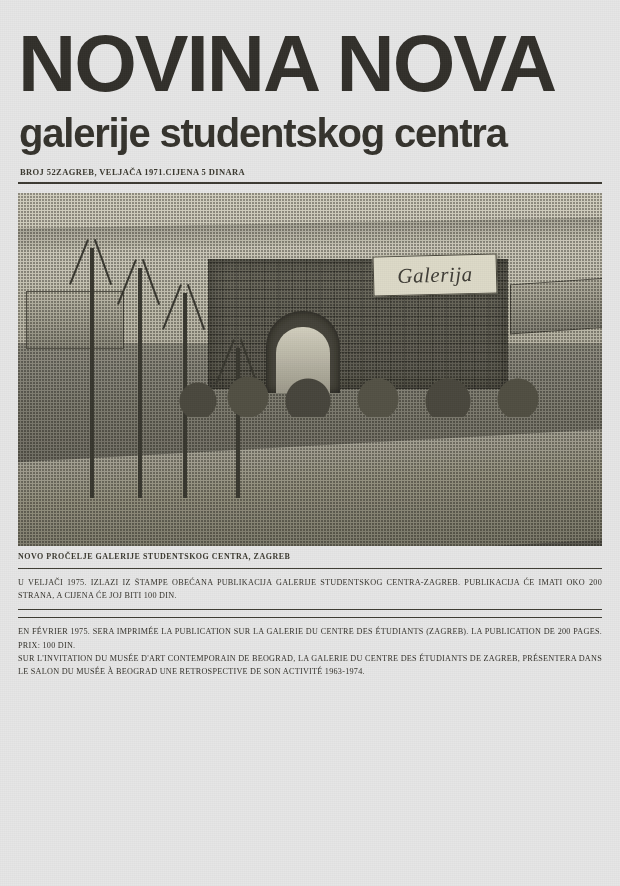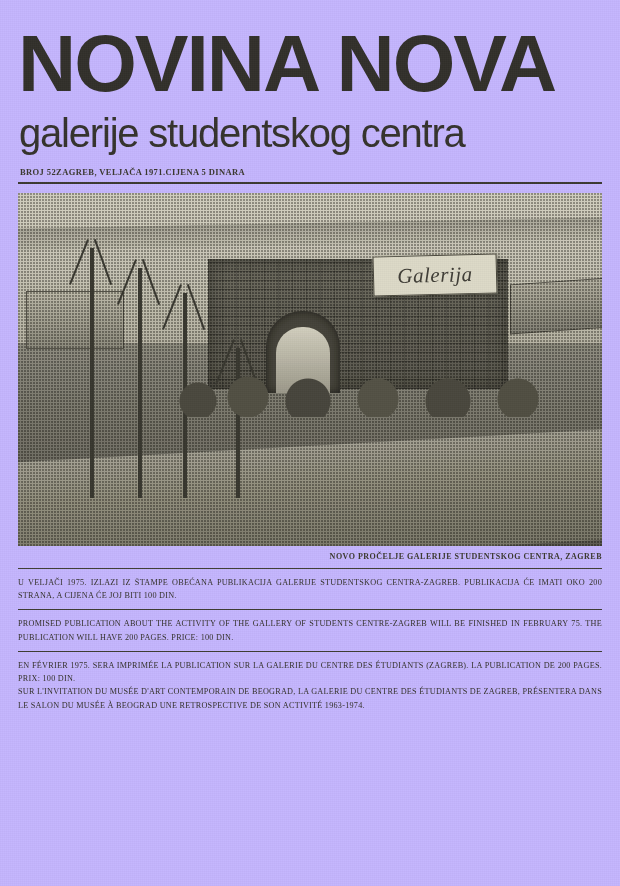--- a/index.html
+++ b/index.html
@@ -7,21 +7,21 @@
     padding: 0;
     background: #b8b5a8;
   }
   body {
     font-family: "Liberation Serif", serif;
   }
   .page {
     position: relative;
     width: 620px;
     height: 886px;
-    background: #c4b5fd;
+    background: #e5e5e5;
     overflow: hidden;
   }
   
   .grain {
     position: absolute;
     inset: 0;
     pointer-events: none;
     background-image:
       repeating-linear-gradient(0deg, rgba(0,0,0,0.025) 0 1px, rgba(255,255,255,0.02) 1px 2px),
       repeating-linear-gradient(90deg, rgba(0,0,0,0.02) 0 1px, rgba(255,255,255,0.015) 1px 2px);
@@ -38,21 +38,21 @@
     line-height: .92;
     letter-spacing: -2px;
     color: #32302b;
     margin: 10px 0 0 0;
     white-space: nowrap;
     transform: scaleX(1.02);
     transform-origin: left center;
   }
   .title-sub {
     font-family: "Liberation Sans", sans-serif;
-    font-weight: normal;
+    font-weight: bold;
     font-size: 40px;
     line-height: 1;
     letter-spacing: -1.2px;
     color: #35332d;
     margin: 12px 0 0 1px;
     white-space: nowrap;
     transform: scaleX(1.0);
     transform-origin: left center;
   }
   .issue-line {
@@ -202,21 +202,21 @@
     background:
       radial-gradient(circle at 30px 30px, #4d4b41 18px, rgba(0,0,0,0) 19px),
       radial-gradient(circle at 80px 26px, #535146 20px, rgba(0,0,0,0) 21px),
       radial-gradient(circle at 140px 30px, #4a483f 22px, rgba(0,0,0,0) 23px),
       radial-gradient(circle at 210px 28px, #555348 20px, rgba(0,0,0,0) 21px),
       radial-gradient(circle at 280px 30px, #4c4a40 22px, rgba(0,0,0,0) 23px),
       radial-gradient(circle at 350px 28px, #525045 20px, rgba(0,0,0,0) 21px);
     z-index: 16;
   }
   .photo-caption {
-    text-align: right;
+    text-align: left;
     font-size: 8px;
     font-weight: bold;
     letter-spacing: .5px;
     color: #3b392f;
     margin: 6px 0 0 0;
     font-family: "Liberation Serif", serif;
   }
   .body-rule {
     height: 1px;
     background: #3f3d34;
@@ -281,21 +281,20 @@
 
   <div class="body-rule"></div>
 
   <div class="block">
     <p>U VELJAČI 1975. IZLAZI IZ ŠTAMPE OBEĆANA PUBLIKACIJA GALERIJE STUDENTSKOG CENTRA-ZAGREB. PUBLIKACIJA ĆE IMATI OKO 200 STRANA, A CIJENA ĆE JOJ BITI 100 DIN.</p>
   </div>
 
   <div class="body-rule"></div>
 
   <div class="block">
-    <p>PROMISED PUBLICATION ABOUT THE ACTIVITY OF THE GALLERY OF STUDENTS CENTRE-ZAGREB WILL BE FINISHED IN FEBRUARY 75. THE PUBLICATION WILL HAVE 200 PAGES. PRICE: 100 DIN.</p>
   </div>
 
   <div class="body-rule"></div>
 
   <div class="block">
     <p>EN FÉVRIER 1975. SERA IMPRIMÉE LA PUBLICATION SUR LA GALERIE DU CENTRE DES ÉTUDIANTS (ZAGREB). LA PUBLICATION DE 200 PAGES. PRIX: 100 DIN.</p>
     <p>SUR L'INVITATION DU MUSÉE D'ART CONTEMPORAIN DE BEOGRAD, LA GALERIE DU CENTRE DES ÉTUDIANTS DE ZAGREB, PRÉSENTERA DANS LE SALON DU MUSÉE À BEOGRAD UNE RETROSPECTIVE DE SON ACTIVITÉ 1963-1974.</p>
   </div>
 
   <div class="grain"></div>

